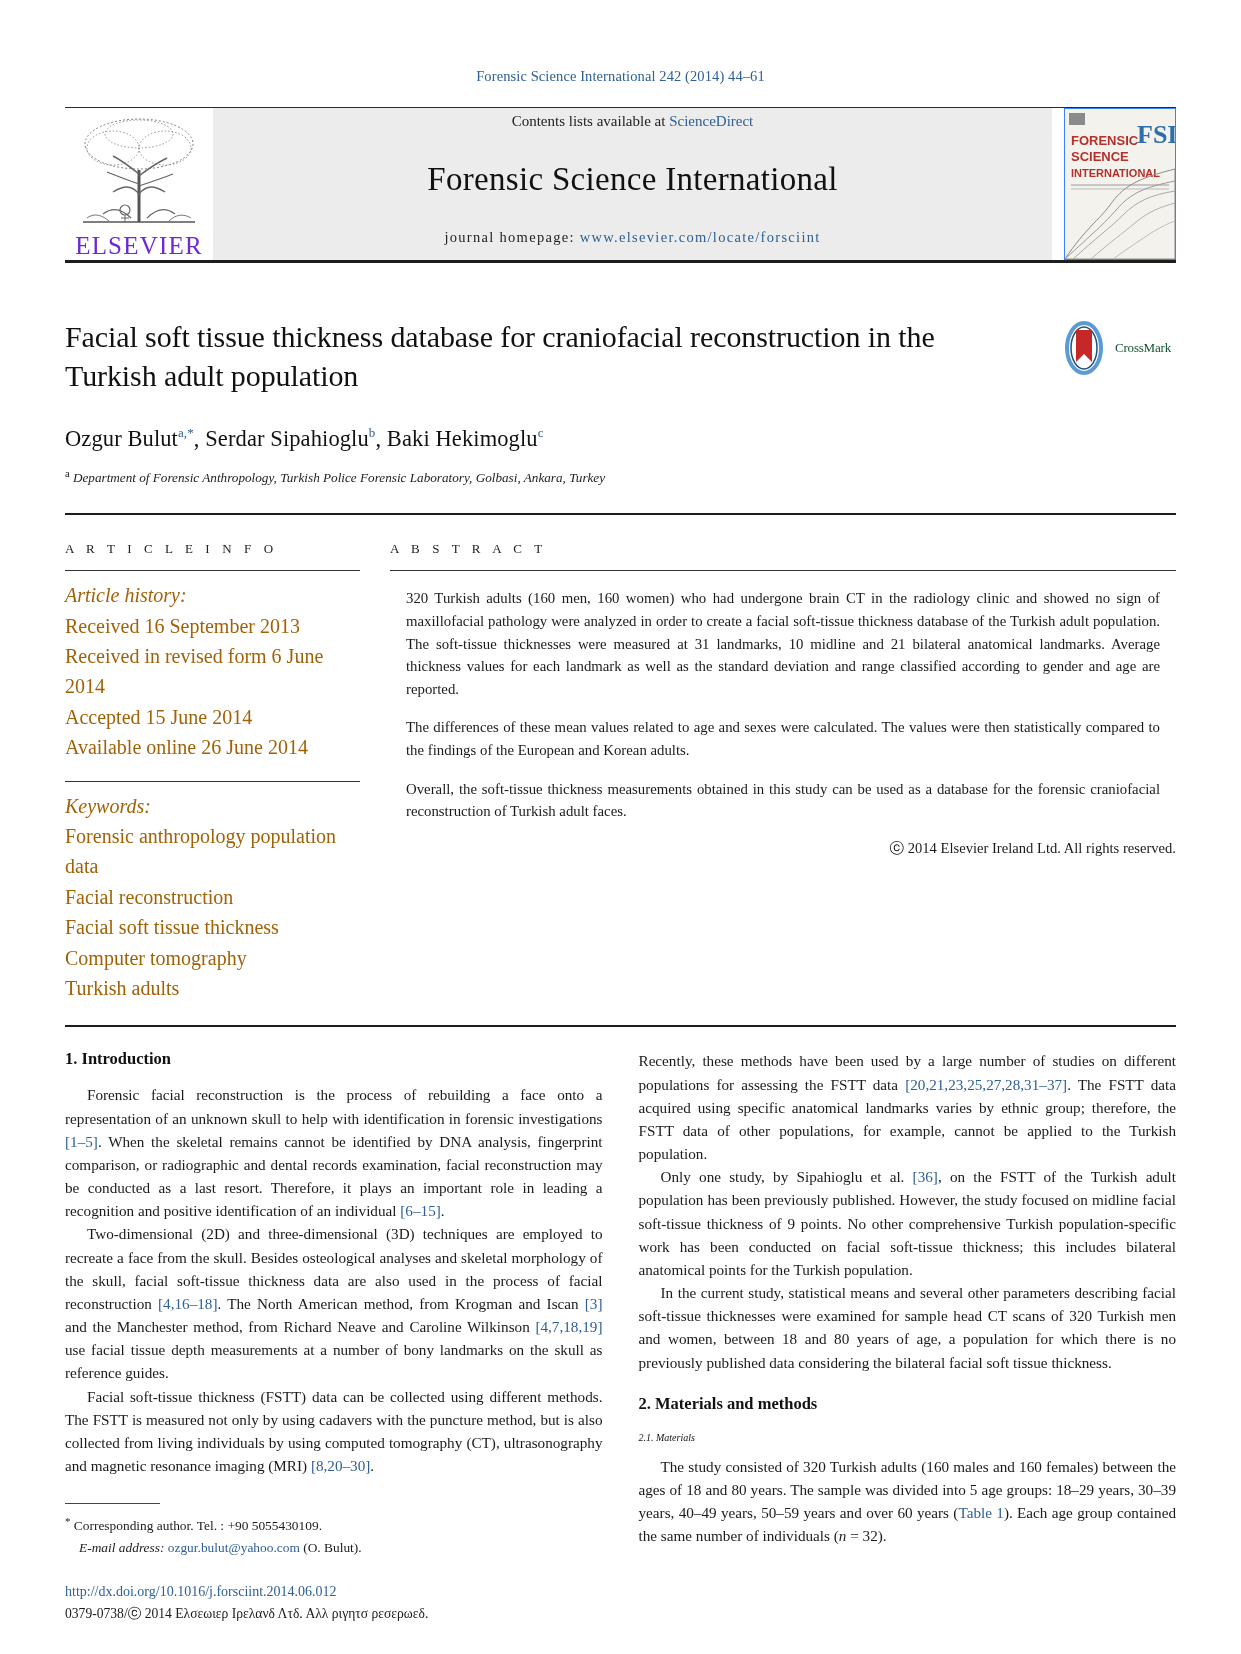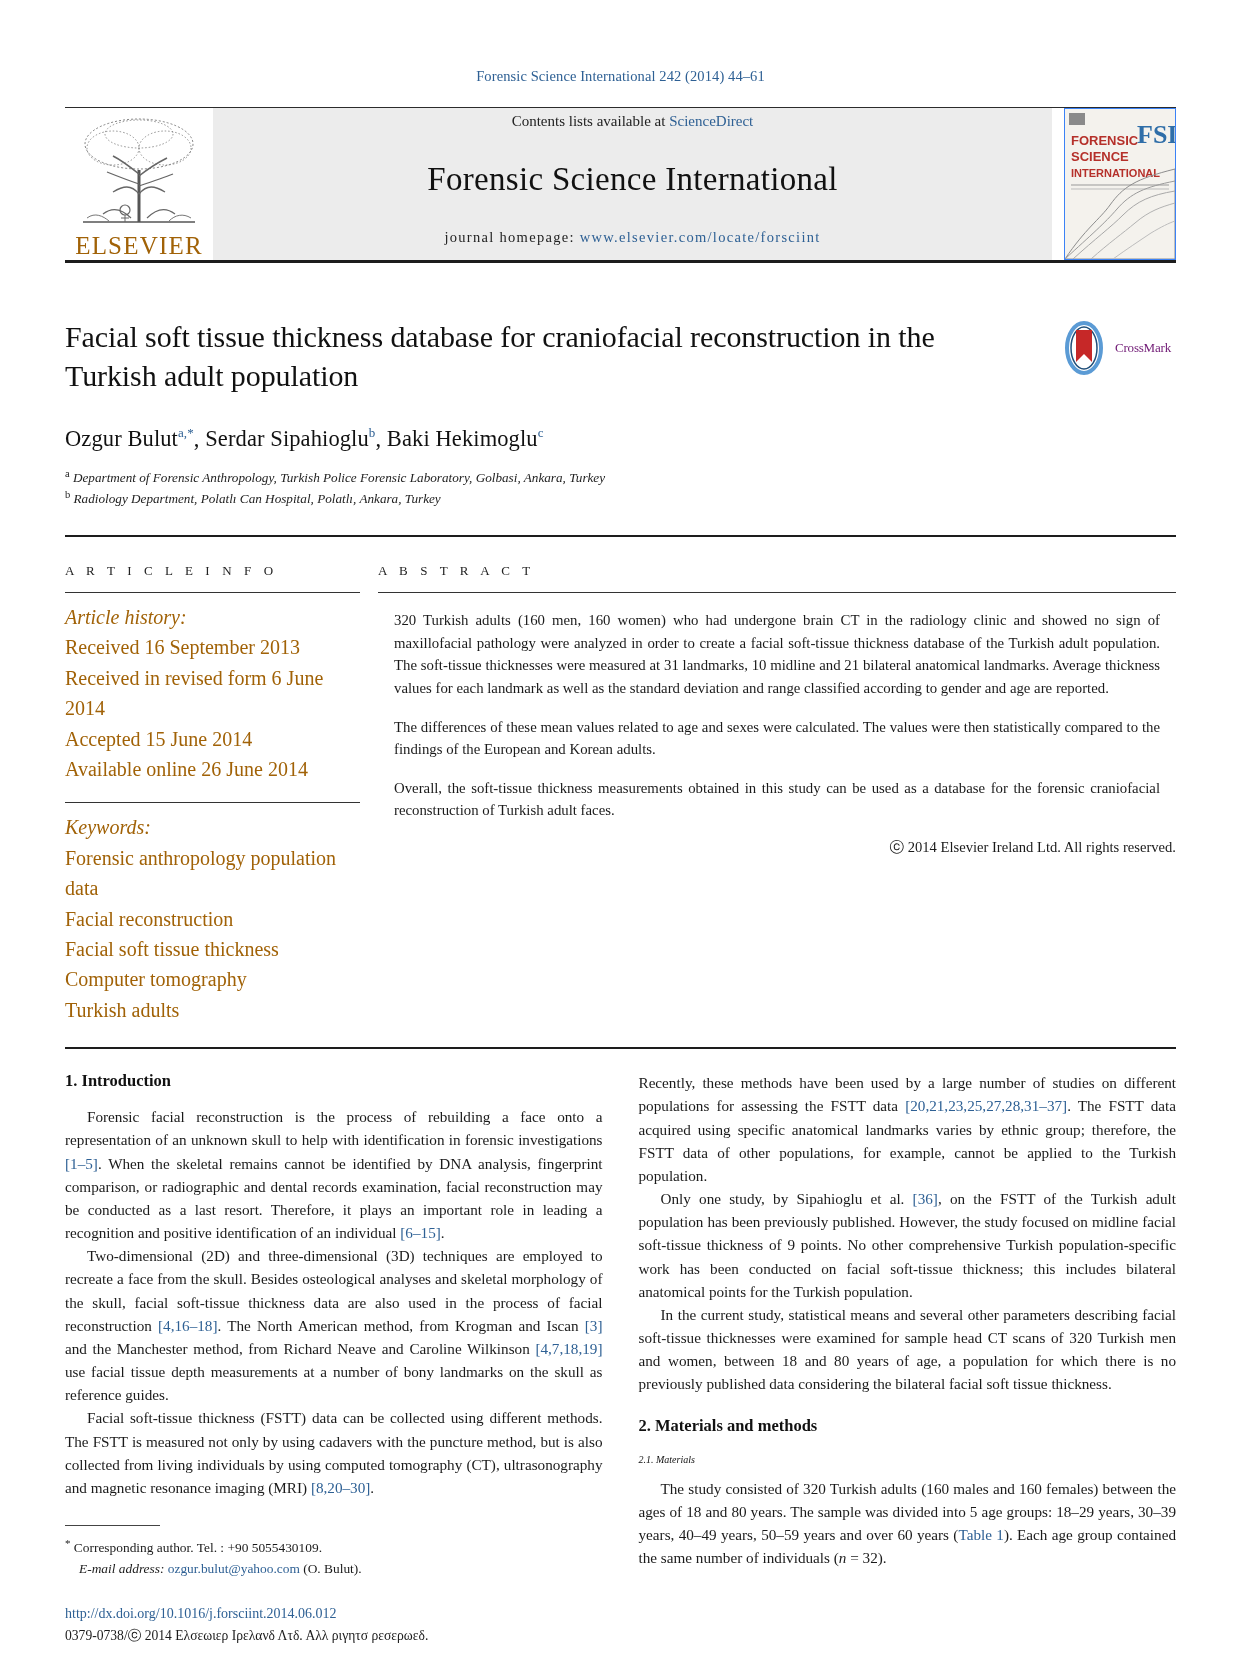--- a/index.html
+++ b/index.html
@@ -39,21 +39,21 @@
     flex: 0 0 148px;
     display: flex;
     flex-direction: column;
     align-items: center;
     justify-content: flex-end;
     padding-bottom: 2px;
   }
   .tree-svg { display:block; }
   .elsevier-word {
     font-family: "Liberation Serif", serif;
-    color: #a16207;
+    color: #6d28d9;
     font-size: 25px;
     letter-spacing: 1.2px;
     line-height: 1;
     margin-top: 1px;
     font-weight: 400;
   }
   .masthead-center {
     flex: 1 1 auto;
     background: #ececec;
     display: flex;
@@ -106,21 +106,21 @@
     position: absolute;
     right: 0;
     top: 54px;
     width: 120px;
     height: 62px;
     display: flex;
     align-items: center;
   }
   .crossmark-label {
     font-size: 13px;
-    color: #701a75;
+    color: #14532d;
     margin-left: 3px;
     letter-spacing: -.2px;
   }
   .authors {
     font-family: "Liberation Serif", serif;
     font-size: 22.5px;
     margin-top: 30px;
     color: #111;
     letter-spacing: .1px;
   }
@@ -133,21 +133,21 @@
     color: #222;
   }
   .affil sup { font-style: normal; font-size: 10.5px; vertical-align: super; }
 
   .rule-thick { border-top: 2.6px solid #1d1d1d; margin-top: 26px; }
 
   
   .info-abstract {
     display: flex;
     padding-top: 26px;
-    gap: 18px;
+    gap: 30px;
   }
   .col-info { width: 295px; flex: 0 0 295px; }
   .col-abstract { flex: 1 1 auto; }
   .sec-head {
     font-size: 13px;
     letter-spacing: 4.6px;
     color: #222;
     font-family: "Liberation Serif", serif;
   }
   .hr-thin { border-top: 1.1px solid #333; margin: 13px 0 9px; }
@@ -292,21 +292,20 @@
       </svg>
       <span class="crossmark-label">CrossMark</span>
     </div>
 
     <div class="authors">
       Ozgur Bulut<sup>a,*</sup>, Serdar Sipahioglu<sup>b</sup>, Baki Hekimoglu<sup>c</sup>
     </div>
 
     <div class="affiliations">
       <div class="affil"><sup>a</sup> <span>Department of Forensic Anthropology, Turkish Police Forensic Laboratory, Golbasi, Ankara, Turkey</span></div>
-      <div class="affil"><sup>b</sup> <span>Radiology Department, Polatlı Can Hospital, Polatlı, Ankara, Turkey</span></div>
     </div>
   </div>
 
   <div class="rule-thick"></div>
 
   <div class="info-abstract">
 
     <div class="col-info">
       <div class="sec-head">A R T I C L E   I N F O</div>
       <div class="hr-thin"></div>

